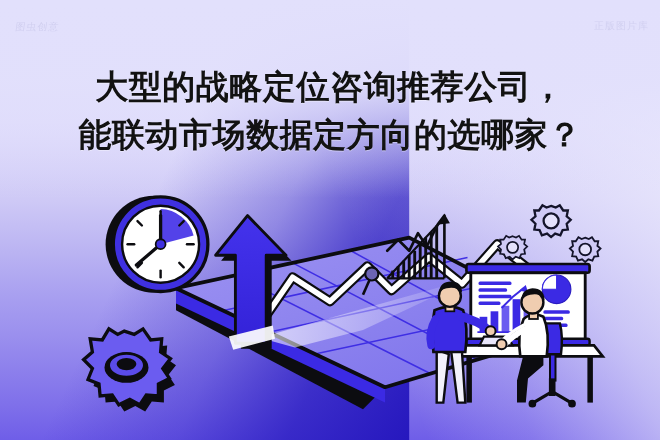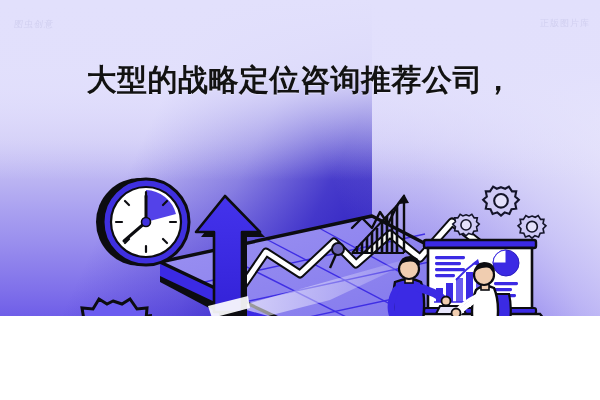--- a/index.html
+++ b/index.html
@@ -6,21 +6,21 @@
     margin: 0;
     padding: 0;
     background: #ffffff;
   }
   body {
     font-family: "Liberation Sans", sans-serif;
   }
   #poster {
     position: relative;
     width: 600px;
-    height: 316px;
+    height: 400px;
     overflow: hidden;
     background: #e2e0fb;
   }
   
   .bg-base {
     position: absolute;
     inset: 0;
     background: linear-gradient(180deg,
        #dcdafa 0%,
        #ddd9fb 28%,
@@ -114,20 +114,21 @@
   <div class="bg-base"></div>
   <div class="bg-left-dark"></div>
   <div class="bg-right-light"></div>
   <div class="bg-top-wash"></div>
 
   <div class="watermark" id="wm-left">图虫创意</div>
   <div class="watermark" id="wm-right">正版图片库</div>
 
   <div id="title-block">
     <div class="title-line">大型的战略定位咨询推荐公司，</div>
+    <div class="title-line">能联动市场数据定方向的选哪家？</div>
   </div>
 
   <div id="illustration">
     <svg width="600" height="400" viewBox="0 0 600 400" xmlns="http://www.w3.org/2000/svg">
 
       <defs>
         <linearGradient id="platTop" x1="0" y1="0" x2="1" y2="1">
           <stop offset="0%" stop-color="#9d93f2"></stop>
           <stop offset="55%" stop-color="#8a80ee"></stop>
           <stop offset="100%" stop-color="#7a6eec"></stop>

